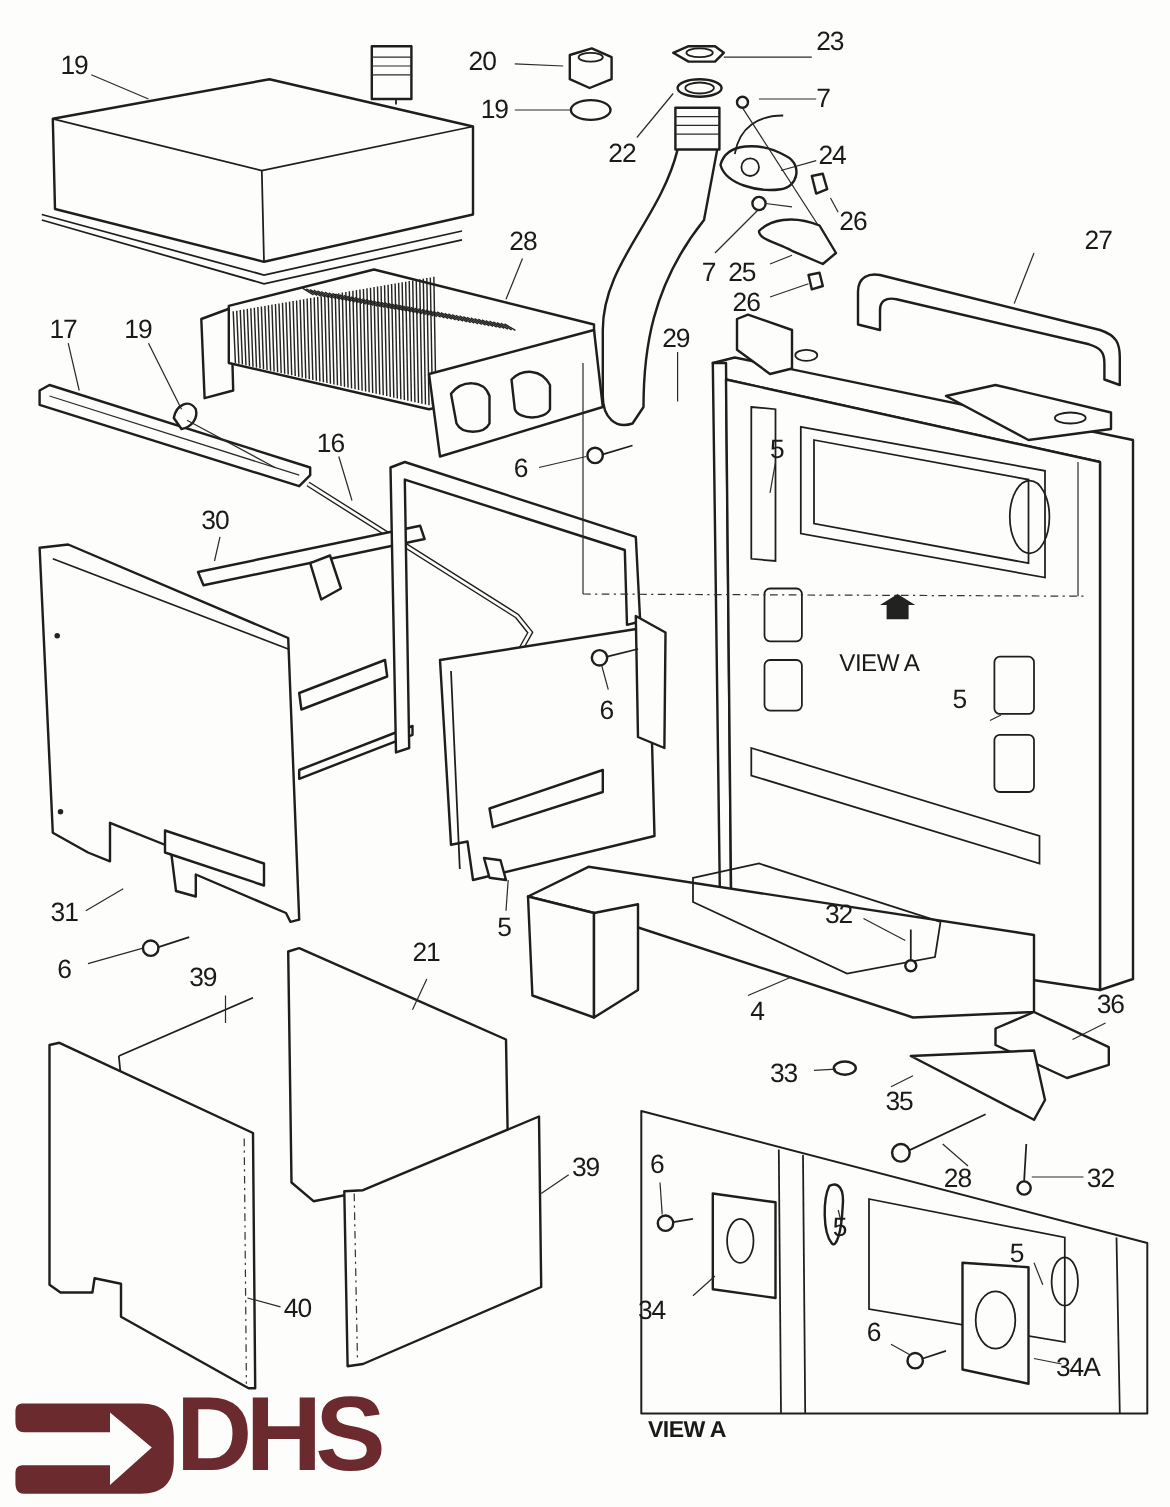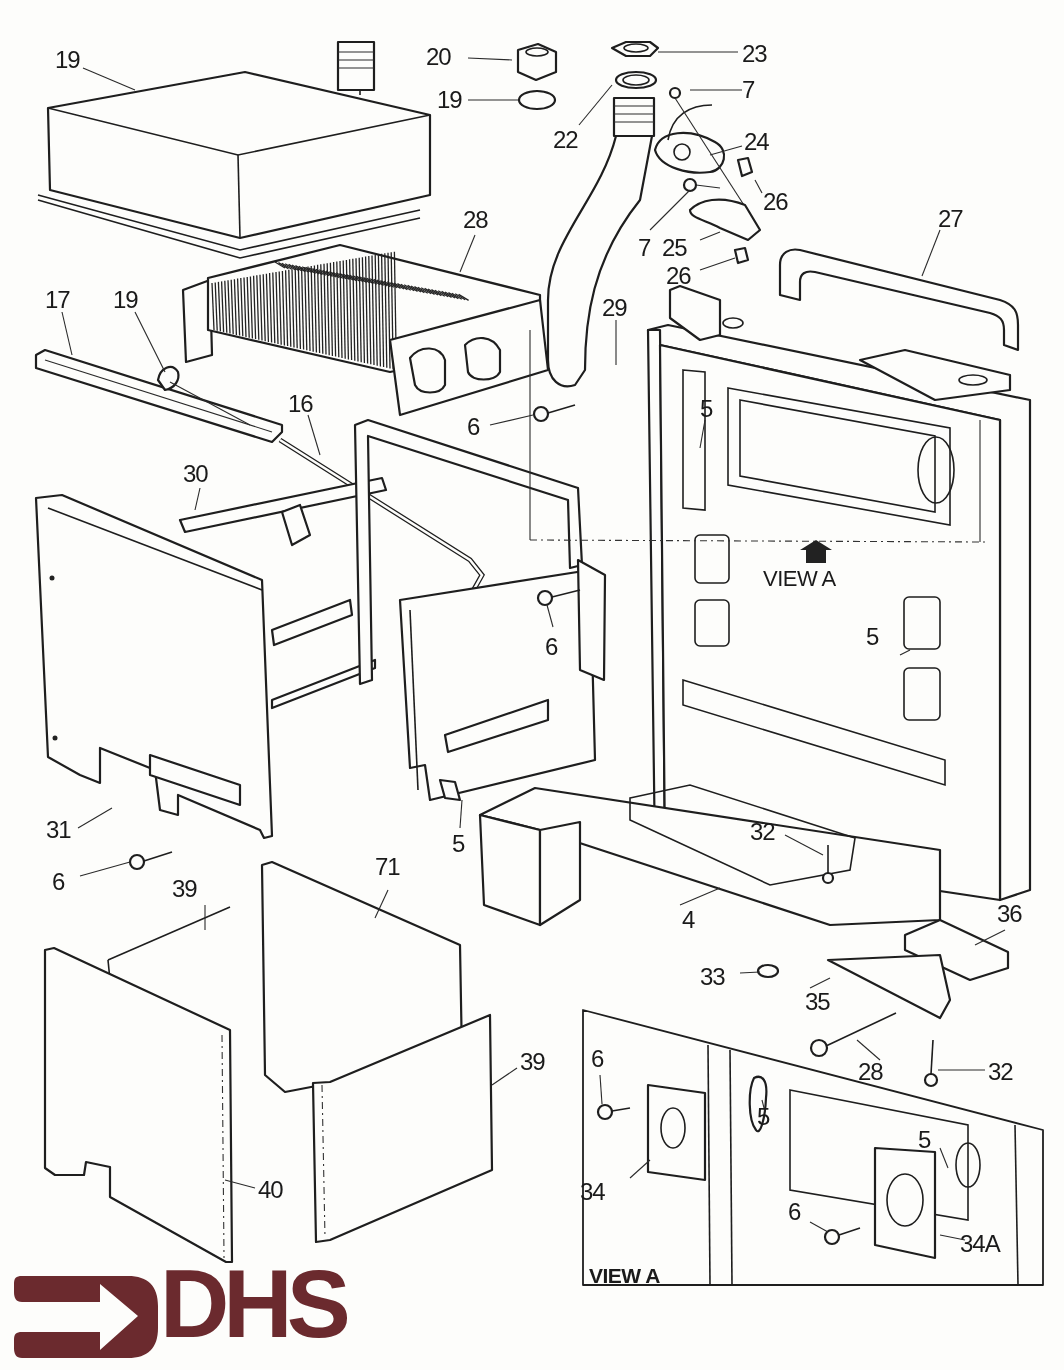--- a/index.html
+++ b/index.html
@@ -7,21 +7,21 @@
          font-family: "Liberation Sans", sans-serif; color: #1a1a1a; }
   #art { position: absolute; left: 0; top: 0; width: 1064px; height: 1370px; }
   #art .p { fill: #fdfdfb; stroke: #1e1e1e; stroke-width: 2.2; stroke-linejoin: round; }
   #art .l { fill: none; stroke: #1e1e1e; stroke-width: 1.6; }
   #art .thin { fill: none; stroke: #2a2a2a; stroke-width: 1.1; }
   #art .dash { fill: none; stroke: #333; stroke-width: 1.1; stroke-dasharray: 7 4 2 4; }
   #art .fin { fill: none; stroke: #222; stroke-width: 1.3; }
   #art .dark { fill: #222; }
   .callout { position: absolute; font-size: 24px; line-height: 1; letter-spacing: -1px;
              color: #1a1a1a; white-space: nowrap; }
-  .view-label { position: absolute; font-size: 22px; color: #1a1a1a; letter-spacing: -0.5px; }
+  .view-label { position: absolute; font-size: 22px; color: #1a1a1a; letter-spacing: -0.5px; margin-top: 24px; }
   .view-label.bold { font-weight: bold; font-size: 21px; }
   .logo { position: absolute; left: 10px; top: 1270px; width: 380px; height: 92px; }
   .logo-text { position: absolute; left: 160px; top: 1256px; font-size: 96px; font-weight: bold;
                letter-spacing: -6px; line-height: 1; }
 </style>
 </head>
 <body>
 
 <svg id="art" viewBox="0 0 1064 1370" xmlns="http://www.w3.org/2000/svg">
 
@@ -349,45 +349,45 @@
     <line class="thin" x1="940" y1="1148" x2="948" y2="1168"></line>
     <line class="thin" x1="765" y1="1112" x2="762" y2="1100"></line>
     <line class="thin" x1="900" y1="655" x2="910" y2="650"></line>
   </g>
 </svg>
 
 <span class="callout" style="left:55px;top:48px">19</span>
 <span class="callout" style="left:426px;top:45px">20</span>
 <span class="callout" style="left:437px;top:88px">19</span>
 <span class="callout" style="left:553px;top:128px">22</span>
-<span class="callout" style="left:742px;top:42px">23</span>
+<span class="callout" style="left:742px;top:26px">23</span>
 <span class="callout" style="left:742px;top:78px">7</span>
 <span class="callout" style="left:744px;top:130px">24</span>
 <span class="callout" style="left:763px;top:190px">26</span>
 <span class="callout" style="left:638px;top:236px">7</span>
 <span class="callout" style="left:662px;top:236px">25</span>
 <span class="callout" style="left:666px;top:264px">26</span>
-<span class="callout" style="left:938px;top:207px">27</span>
+<span class="callout" style="left:986px;top:207px">27</span>
 <span class="callout" style="left:463px;top:208px">28</span>
 <span class="callout" style="left:45px;top:288px">17</span>
 <span class="callout" style="left:113px;top:288px">19</span>
 <span class="callout" style="left:602px;top:296px">29</span>
 <span class="callout" style="left:288px;top:392px">16</span>
 <span class="callout" style="left:467px;top:415px">6</span>
 <span class="callout" style="left:700px;top:397px">5</span>
 <span class="callout" style="left:183px;top:462px">30</span>
 <span class="callout" style="left:545px;top:635px">6</span>
 <span class="callout" style="left:866px;top:625px">5</span>
 <span class="callout" style="left:46px;top:818px">31</span>
 <span class="callout" style="left:52px;top:870px">6</span>
 <span class="callout" style="left:452px;top:832px">5</span>
 <span class="callout" style="left:750px;top:820px">32</span>
 <span class="callout" style="left:682px;top:908px">4</span>
 <span class="callout" style="left:172px;top:877px">39</span>
-<span class="callout" style="left:375px;top:855px">71</span>
+<span class="callout" style="left:375px;top:855px">21</span>
 <span class="callout" style="left:997px;top:902px">36</span>
 <span class="callout" style="left:700px;top:965px">33</span>
 <span class="callout" style="left:805px;top:990px">35</span>
 <span class="callout" style="left:520px;top:1050px">39</span>
 <span class="callout" style="left:858px;top:1060px">28</span>
 <span class="callout" style="left:988px;top:1060px">32</span>
 <span class="callout" style="left:258px;top:1178px">40</span>
 <span class="callout" style="left:591px;top:1047px">6</span>
 <span class="callout" style="left:757px;top:1105px">5</span>
 <span class="callout" style="left:580px;top:1180px">34</span>

